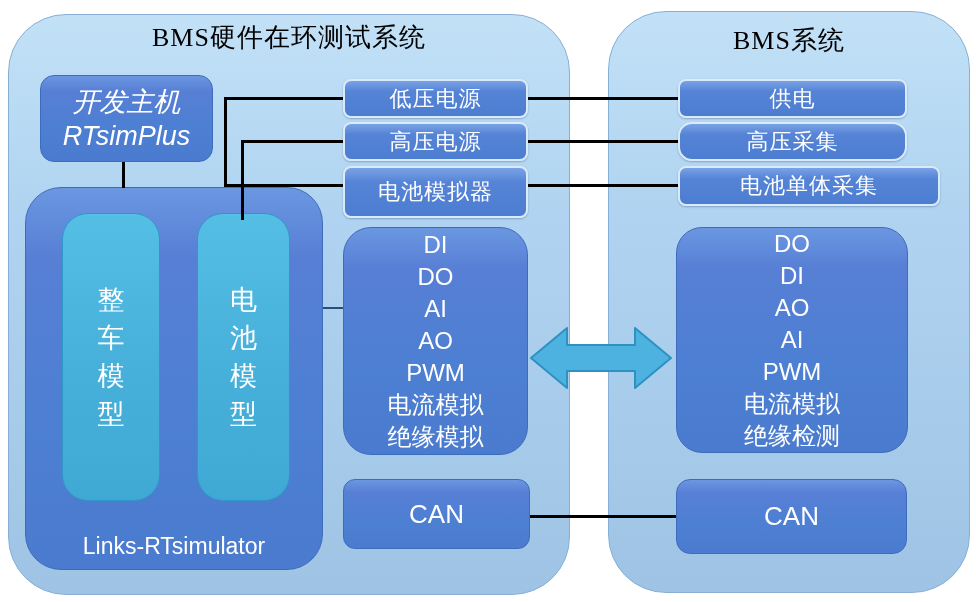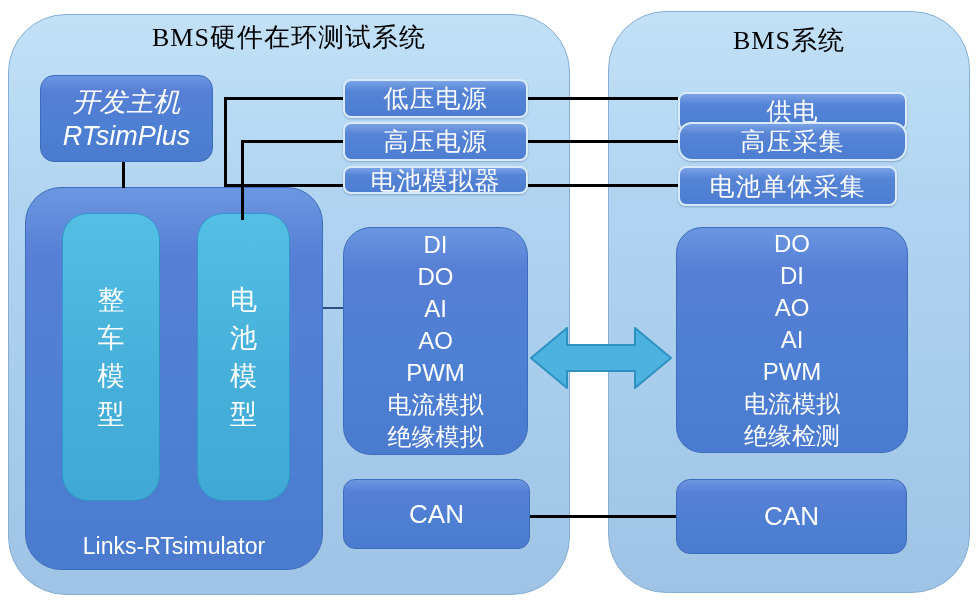--- a/index.html
+++ b/index.html
@@ -24,21 +24,21 @@
     display:flex;align-items:center;justify-content:center;
     text-align:center;
   }
   .box-blue{
     background:linear-gradient(180deg,#6b97e1 0%,#577fd5 18%,#4d7fd2 60%,#4a7bce 100%);
     border:1.5px solid #3d6cba;
   }
   .box-row{
     background:linear-gradient(180deg,#7aa2e5 0%,#5584d6 30%,#4d7dd1 100%);
     border:2px solid #d9ebfa;
-    border-radius:8px;font-size:25px;letter-spacing:1px;
+    border-radius:8px;font-size:22px;letter-spacing:1px;
     box-shadow:0 1px 2px rgba(40,70,120,.35);
   }
   .box-teal{
     background:linear-gradient(180deg,#55bee5 0%,#47b0da 55%,#3fa8d4 100%);
     border:1.5px solid #2e99c7;
   }
   .multi{white-space:pre-line;}
   .line{position:absolute;background:#000000;}
   .links-label{
     position:absolute;left:0;right:0;bottom:9px;text-align:center;
@@ -64,34 +64,34 @@
 车
 模
 型</div>
 <div class="box box-teal multi" style="left:197px;top:213px;width:93px;height:288px;border-radius:26px;font-size:27px;line-height:38px;">电
 池
 模
 型</div>
 
 <div class="box box-row" style="left:343px;top:79px;width:185px;height:39px;">低压电源</div>
 <div class="box box-row" style="left:343px;top:122px;width:185px;height:39px;">高压电源</div>
-<div class="box box-row" style="left:343px;top:166px;width:185px;height:28px;">电池模拟器</div>
+<div class="box box-row" style="left:343px;top:166px;width:185px;height:52px;">电池模拟器</div>
 
 <div class="box box-blue multi" style="left:343px;top:227px;width:185px;height:228px;border-radius:28px;font-size:24px;line-height:32px;">DI
 DO
 AI
 AO
 PWM
 电流模拟
 绝缘模拟</div>
 <div class="box box-blue" style="left:343px;top:479px;width:187px;height:70px;border-radius:12px;font-size:26px;">CAN</div>
 
-<div class="box box-row" style="left:678px;top:92px;width:229px;height:39px;">供电</div>
+<div class="box box-row" style="left:678px;top:79px;width:229px;height:39px;">供电</div>
 <div class="box box-row" style="left:678px;top:122px;width:229px;height:39px;border-radius:14px;">高压采集</div>
-<div class="box box-row" style="left:678px;top:166px;width:219px;height:40px;">电池单体采集</div>
+<div class="box box-row" style="left:678px;top:166px;width:262px;height:40px;">电池单体采集</div>
 
 <div class="box box-blue multi" style="left:676px;top:227px;width:232px;height:226px;border-radius:26px;font-size:24px;line-height:32px;">DO
 DI
 AO
 AI
 PWM
 电流模拟
 绝缘检测</div>
 <div class="box box-blue" style="left:676px;top:479px;width:231px;height:75px;border-radius:14px;font-size:26px;">CAN</div>
 

